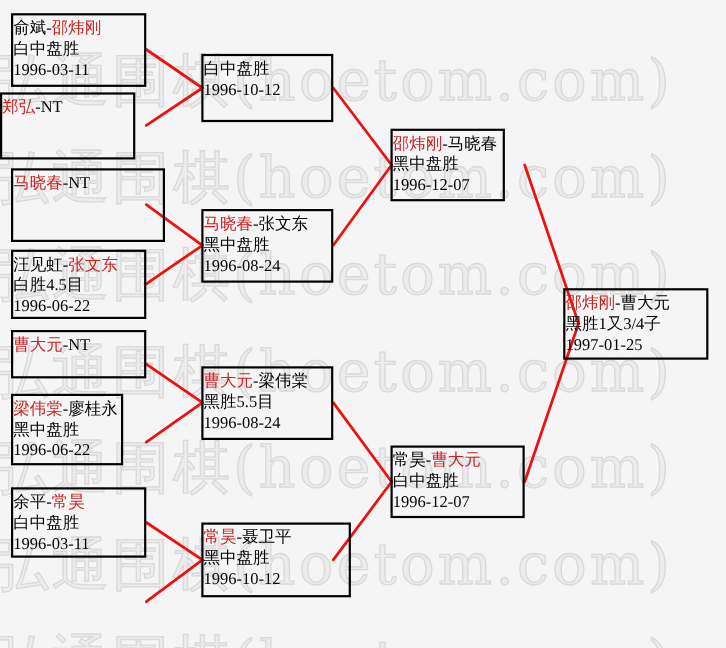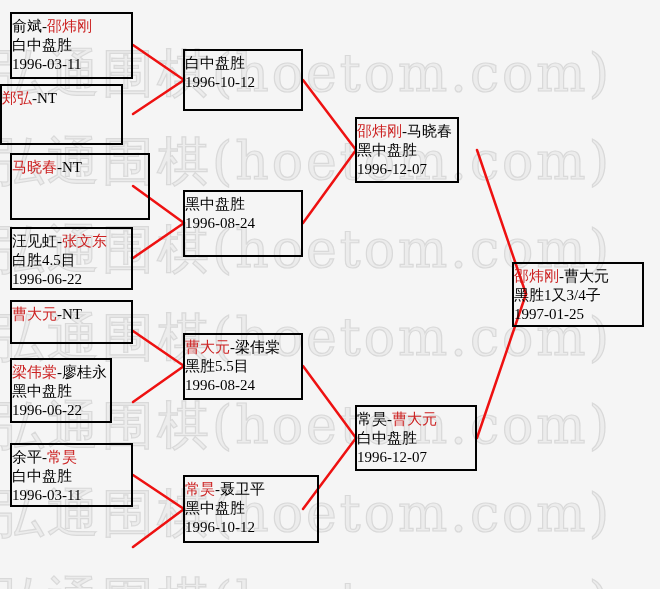--- a/index.html
+++ b/index.html
@@ -86,20 +86,21 @@
     <div class="l"><span>余平</span><span>-</span><span class="red">常昊</span></div>
     <div class="l">白中盘胜</div>
     <div class="l">1996-03-11</div>
   </div>
 
   <div class="box" style="left:183px;top:49px;width:120px;height:62px">
     <div class="l">白中盘胜</div>
     <div class="l">1996-10-12</div>
   </div>
   <div class="box" style="left:183px;top:190px;width:120px;height:67px">
+    <div class="l"><span class="red">马晓春</span><span>-</span><span>张文东</span></div>
     <div class="l">黑中盘胜</div>
     <div class="l">1996-08-24</div>
   </div>
   <div class="box" style="left:183px;top:333px;width:120px;height:67px">
     <div class="l"><span class="red">曹大元</span><span>-</span><span>梁伟棠</span></div>
     <div class="l">黑胜5.5目</div>
     <div class="l">1996-08-24</div>
   </div>
   <div class="box" style="left:183px;top:475px;width:136px;height:68px">
     <div class="l"><span class="red">常昊</span><span>-</span><span>聂卫平</span></div>

